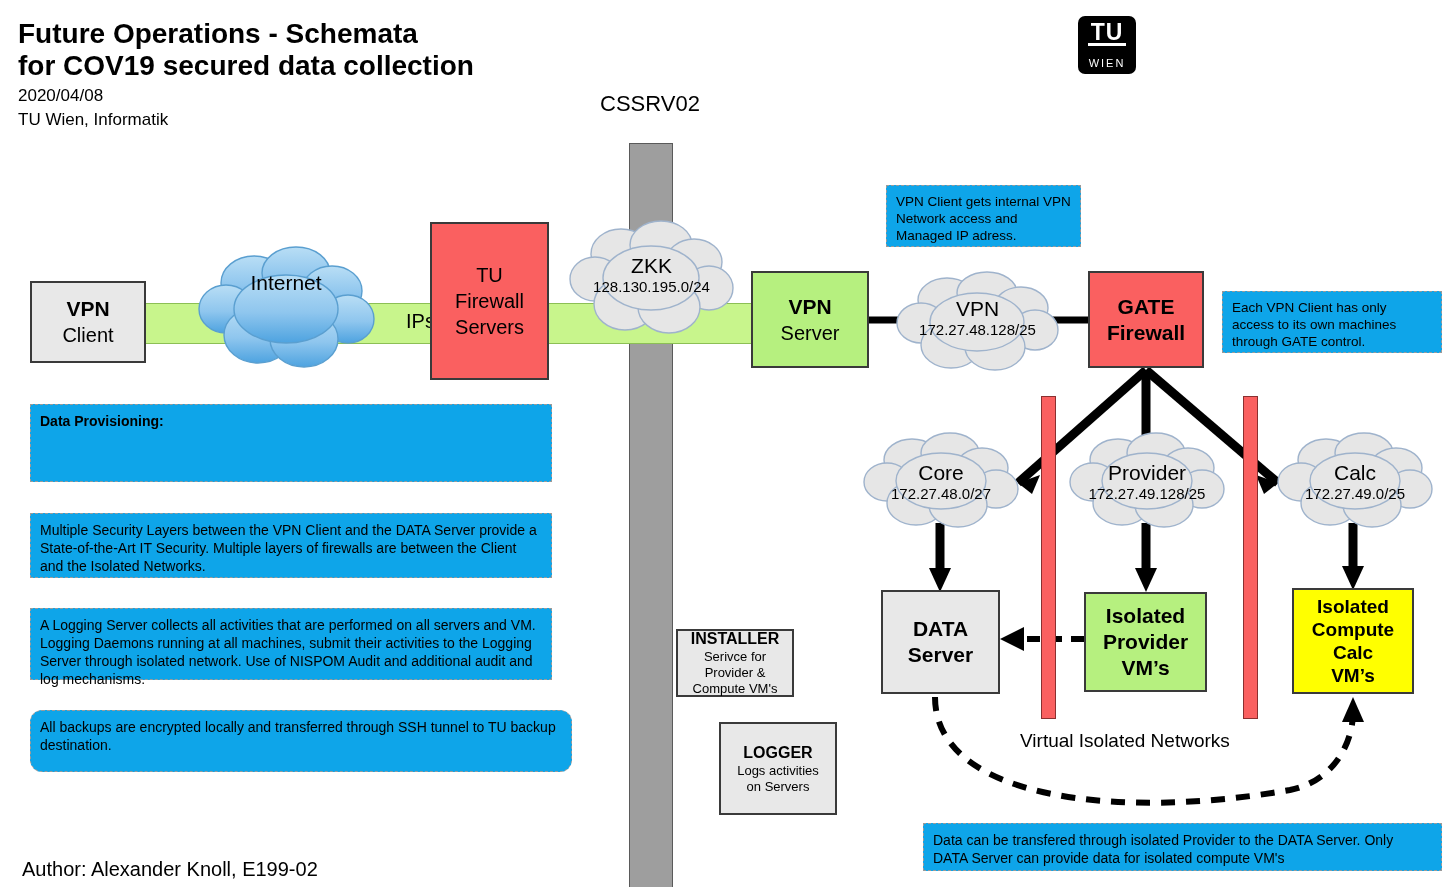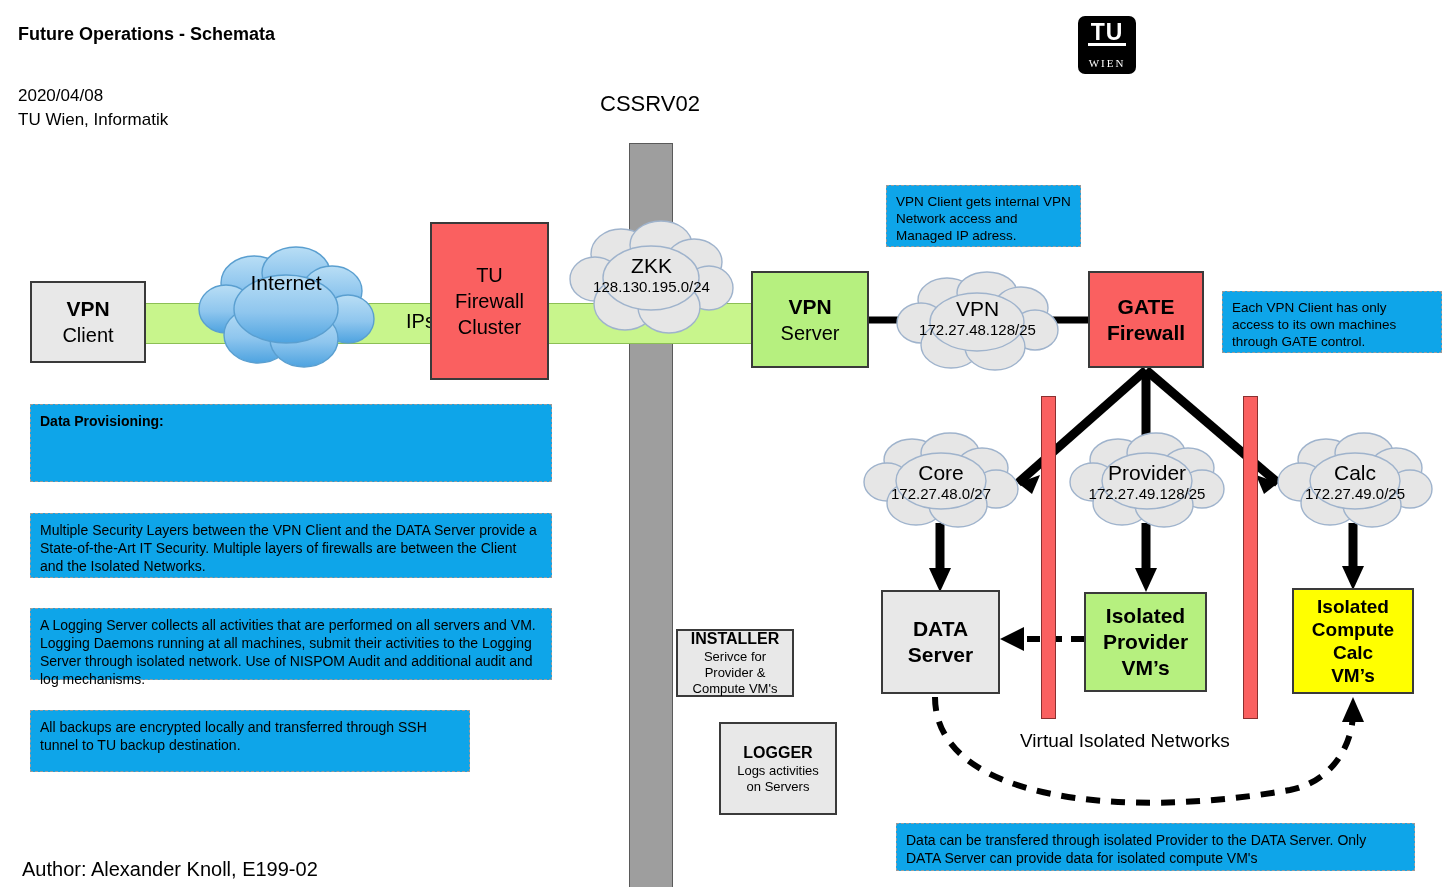--- a/index.html
+++ b/index.html
@@ -1,31 +1,31 @@
 <!DOCTYPE html>
 <html><head>
 <meta charset="utf-8">
 <style>
   html,body{margin:0;padding:0;background:#ffffff;}
   body{width:1450px;height:887px;position:relative;overflow:hidden;
        font-family:"Liberation Sans",sans-serif;color:#000;}
   .abs{position:absolute;}
 
   
-  #title{left:18px;top:18px;width:640px;font-size:18px;font-weight:bold;line-height:32px;}
+  #title{left:18px;top:18px;width:640px;font-size:28px;font-weight:bold;line-height:32px;}
   #subtitle{left:18px;top:84px;font-size:17px;line-height:24px;}
 
   
   #logo-wrap{left:1078px;top:16px;display:flex;align-items:center;gap:14px;}
   #logo-mark{width:58px;height:58px;background:#000;border-radius:7px;
              display:flex;flex-direction:column;align-items:center;justify-content:center;
              color:#fff;}
   #logo-tu{font-size:23px;font-weight:bold;letter-spacing:1px;line-height:21px;
            border-bottom:3px solid #fff;padding:1px 3px 0 3px;}
-  #logo-wien{font-size:11px;letter-spacing:2px;line-height:14px;margin-top:10px;font-family:Liberation Serif, serif;}
+  #logo-wien{font-size:11px;letter-spacing:2px;line-height:14px;margin-top:10px;}
   #logo-word{font-size:50px;line-height:50px;font-weight:300;letter-spacing:0.5px;}
 
   
   #host-label{left:520px;top:92px;width:260px;text-align:center;font-size:22px;line-height:24px;}
   #host-label .b{font-weight:bold;}
 
   
   #host-bar{left:629px;top:143px;width:42px;height:744px;background:#9e9e9e;border:1px solid #5a5a5a;}
 
   
@@ -67,34 +67,35 @@
 
   
   .note{position:absolute;background:#0ea5e9;border:1px dashed #9a9a9a;
         box-sizing:border-box;font-size:13.5px;line-height:17px;padding:7px 9px;}
   .note b{font-weight:bold;}
   .note.big{font-size:14px;line-height:18px;}
 
   #note-prov{left:30px;top:404px;width:522px;height:78px;}
   #note-sec{left:30px;top:513px;width:522px;height:65px;}
   #note-log{left:30px;top:608px;width:522px;height:72px;}
-  #note-bak{left:30px;top:710px;width:440px;height:62px;}
+  #note-bak{left:30px;top:710px;width:542px;height:62px;border-radius:12px;}
   #note-vpnclient{left:886px;top:185px;width:195px;height:62px;}
   #note-gate{left:1222px;top:291px;width:220px;height:62px;}
-  #note-data{left:896px;top:823px;width:519px;height:48px;}
+  #note-data{left:923px;top:823px;width:519px;height:48px;}
 
   #vin-label{left:1020px;top:730px;font-size:19px;}
   #author{left:22px;top:858px;font-size:20px;}
   svg.overlay{position:absolute;left:0;top:0;width:1450px;height:887px;pointer-events:none;}
 </style>
 </head>
 <body>
 
 <div class="abs" id="title">
   <div>Future Operations - Schemata</div>
+  <div>for COV19 secured data collection</div>
 </div>
 <div class="abs" id="subtitle">
   <div>2020/04/08</div>
   <div>TU Wien, Informatik</div>
 </div>
 
 <div class="abs" id="logo-wrap">
   <div id="logo-mark">
     <div id="logo-tu">TU</div>
     <div id="logo-wien">WIEN</div>
@@ -252,21 +253,21 @@
 <div class="abs" id="vin-label">Virtual Isolated Networks</div>
 
 <div class="abs box grey" id="vpn-client">
   <div class="l1">VPN</div>
   <div class="l2">Client</div>
 </div>
 
 <div class="abs box red" id="tu-fw">
   <div class="l2">TU</div>
   <div class="l2">Firewall</div>
-  <div class="l2">Cluster</div>
+  <div class="l2">Servers</div>
 </div>
 
 <div class="abs box green" id="vpn-server">
   <div class="l1">VPN</div>
   <div class="l2">Server</div>
 </div>
 
 <div class="abs box red" id="gate-fw">
   <div class="l1">GATE</div>
   <div class="l1">Firewall</div>

